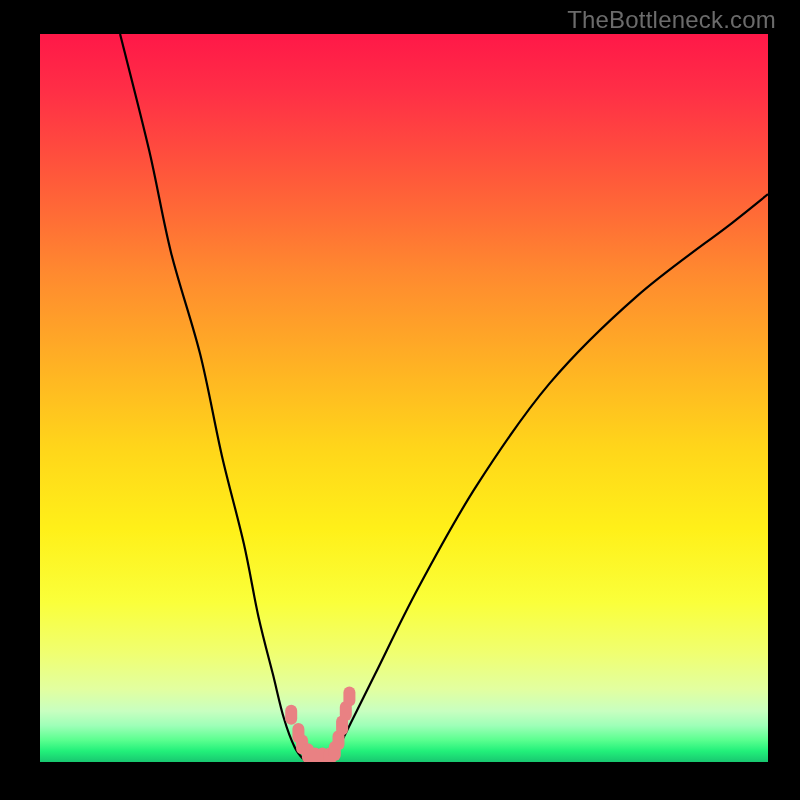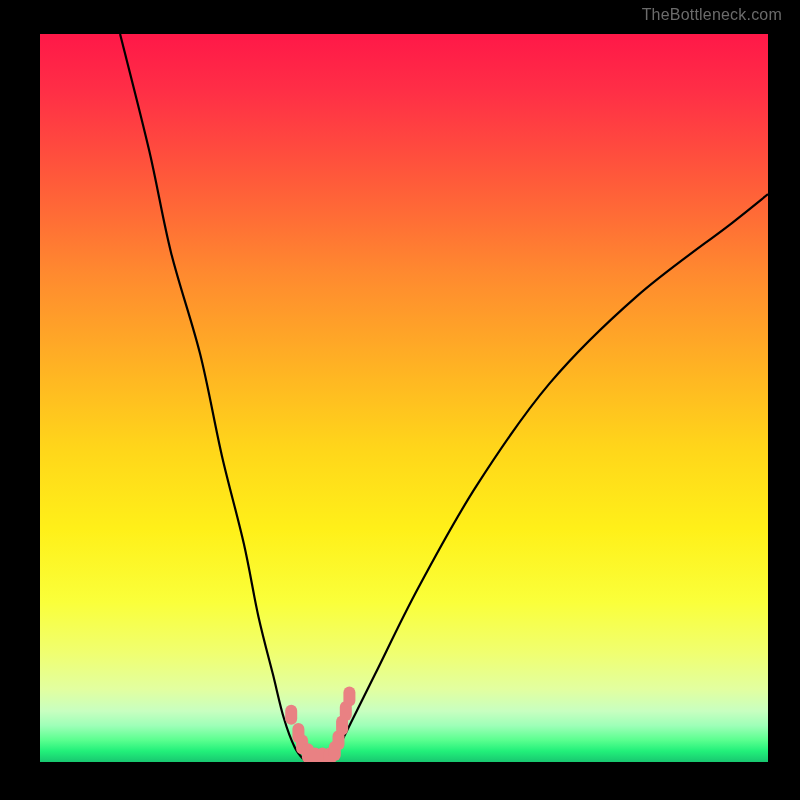--- a/index.html
+++ b/index.html
@@ -48,23 +48,23 @@
       #c8ffc0 93%,
       #9effb8 95%,
       #5aff8f 97%,
       #22f07a 98.5%,
       #18c770 100%
     );
   }
   .watermark {
     position: absolute;
     top: 6px;
-    right: 18px;
+    right: 24px;
     color: #6b6b6b;
-    font-size: 16px;
+    font-size: 24px;
     font-weight: 500;
     letter-spacing: 0.2px;
   }
   svg.curves {
     position: absolute;
     left: 0;
     top: 0;
     width: 728px;
     height: 728px;
   }

